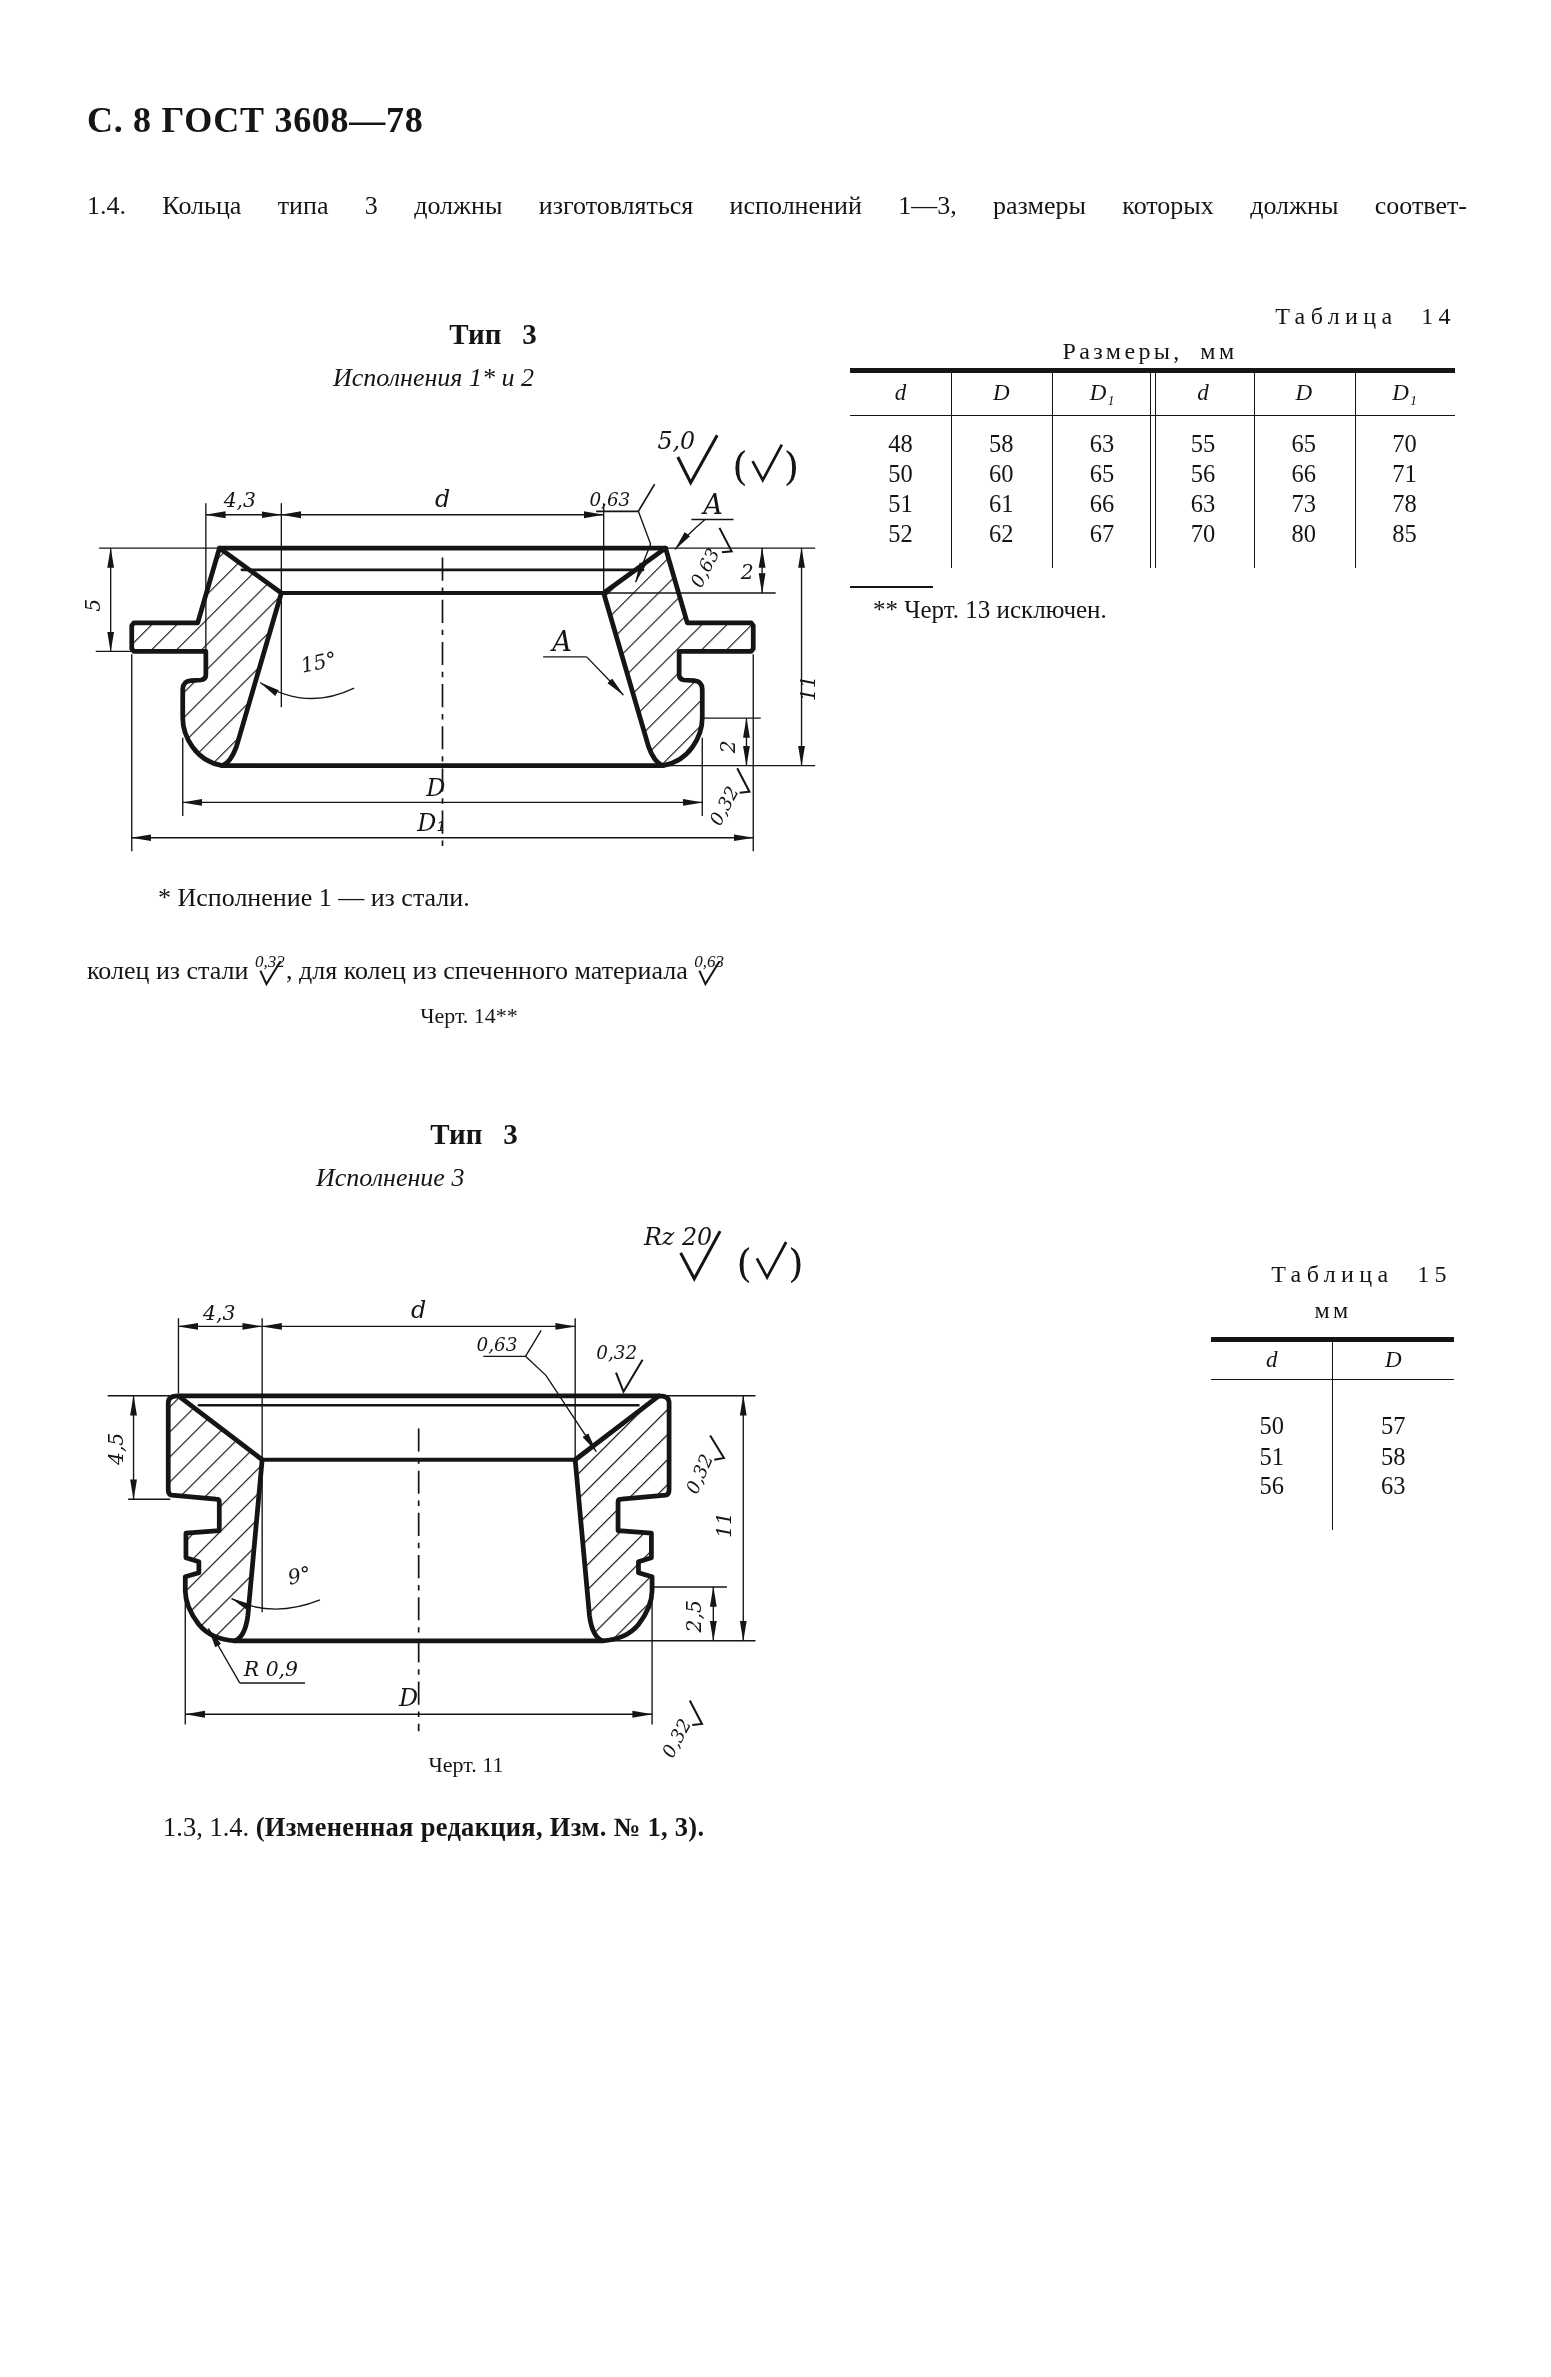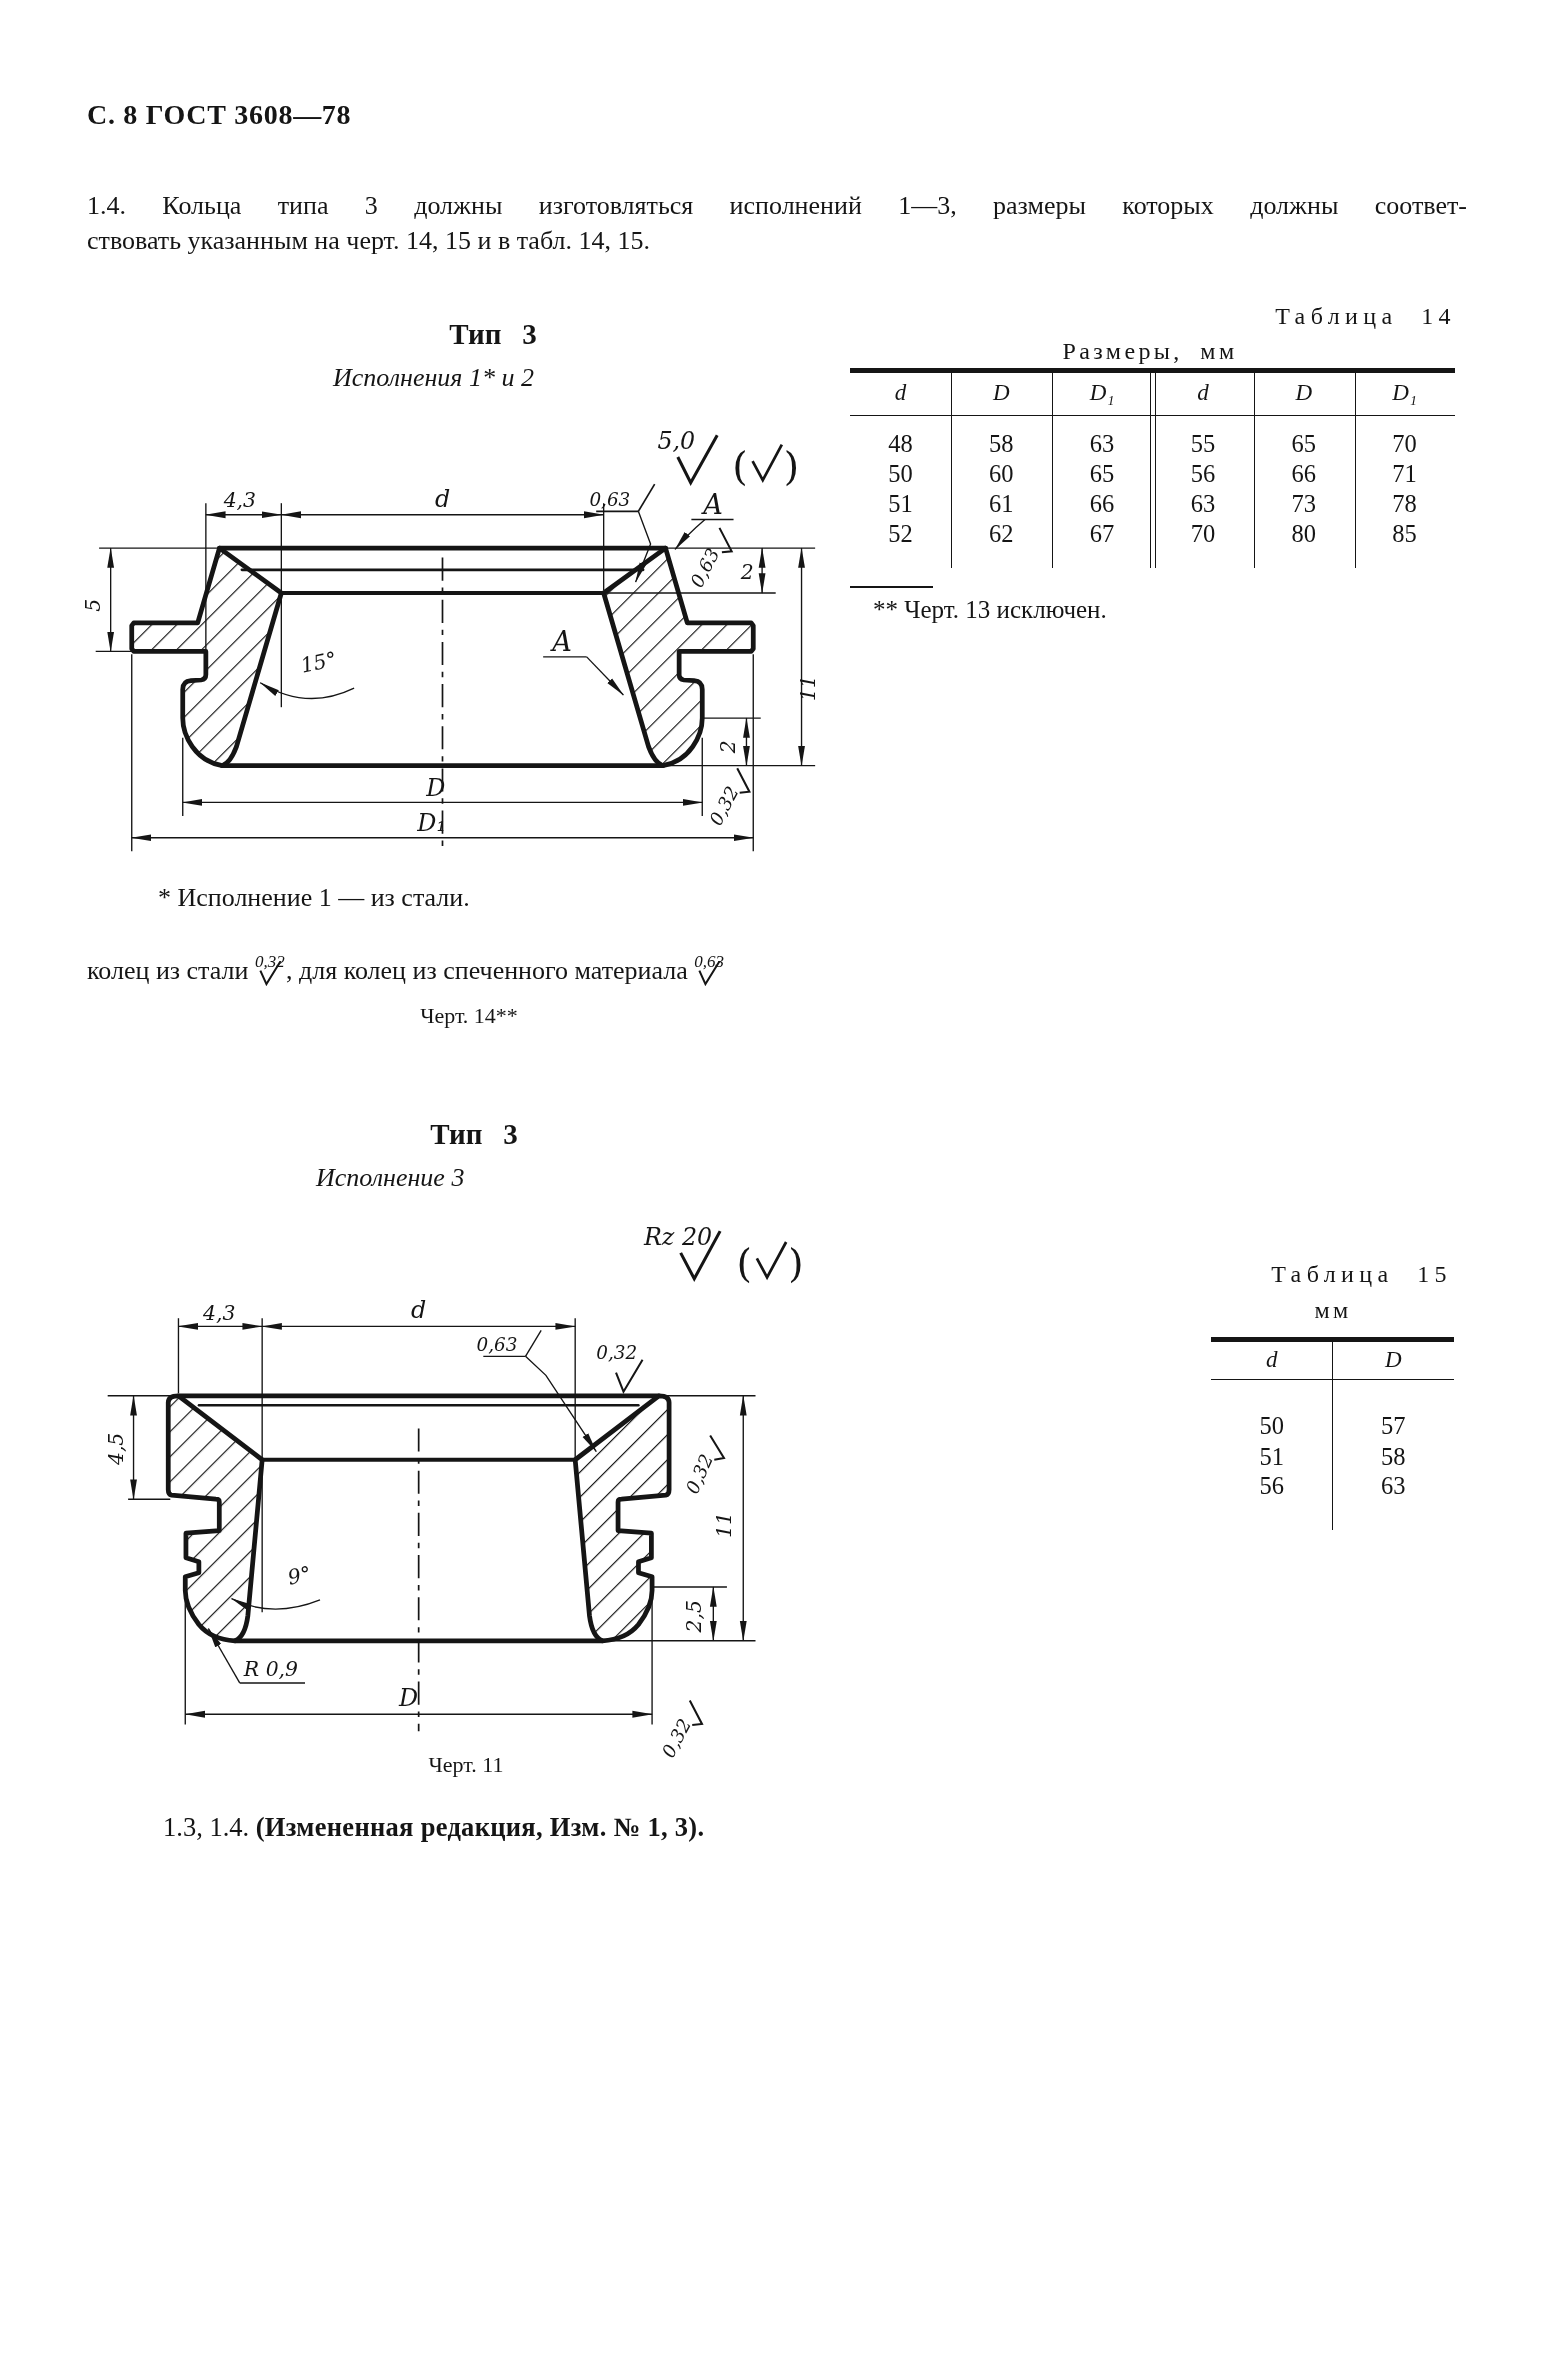--- a/index.html
+++ b/index.html
@@ -1,19 +1,19 @@
 <!DOCTYPE html>
 <html style="font-size:11px"><head>
 <meta charset="utf-8">
 <style>
   html,body{margin:0;padding:0;background:#e8e8e4;}
   .page{position:relative;width:1552px;height:2377px;background:#ffffff;color:#151515;
         font-family:"Liberation Serif","DejaVu Serif",serif;overflow:hidden;}
   .abs{position:absolute;}
-  .doc-header{left:87px;top:99px;font-size:28px;font-weight:bold;letter-spacing:0.7px;text-align:right;}
+  .doc-header{left:87px;top:99px;font-size:36px;font-weight:bold;letter-spacing:0.7px;text-align:right;}
   .para{left:87px;width:1380px;font-size:26px;line-height:35px;}
   .para1{top:188px;text-align:justify;text-align-last:justify;}
   .para2{top:223px;}
   .fig-type{font-size:29px;font-weight:bold;word-spacing:13.6px;text-align:center;}
   .fig-variant{font-size:26px;font-style:italic;text-align:left;}
   .tbl-title{font-size:24px;letter-spacing:5.4px;word-spacing:12.2px;text-align:right;}
   .tbl-sub{font-size:24px;letter-spacing:3.4px;word-spacing:8.2px;text-align:center;}
   .tline{position:absolute;background:#151515;}
   .trow,.hrow{position:absolute;left:0;width:100%;display:grid;}
   .t14 .trow,.t14 .hrow{grid-template-columns:repeat(6,1fr);}
@@ -36,21 +36,20 @@
   .paren{font-size:58px;font-style:normal;}
 </style>
 </head>
 <body>
 
 <div class="page">
 
   <div class="abs doc-header">С. 8 ГОСТ 3608—78</div>
 
   <div class="abs para para1">1.4. Кольца типа 3 должны изготовляться исполнений 1—3, размеры которых должны соответ-</div>
-  <div class="abs para para2">ствовать указанным на черт. 14, 15 и в табл. 14, 15.</div>
 
   <div class="abs fig-type" style="left:381px;top:318px;width:224px;">Тип 3</div>
   <div class="abs fig-variant" style="left:333px;top:363px;width:320px;">Исполнения 1* и 2</div>
 
   <div class="abs tbl-title" style="left:1218px;top:303px;width:238px;">Таблица 14</div>
   <div class="abs tbl-sub" style="left:939px;top:338px;width:422px;">Размеры, мм</div>
 
   <div class="abs t14" style="left:850px;top:371px;width:605px;height:258px;">
     <div class="tline" style="left:0;top:-2.7px;width:605px;height:4.8px;"></div>
     <div class="tline" style="left:0;top:44px;width:605px;height:1.4px;"></div>

